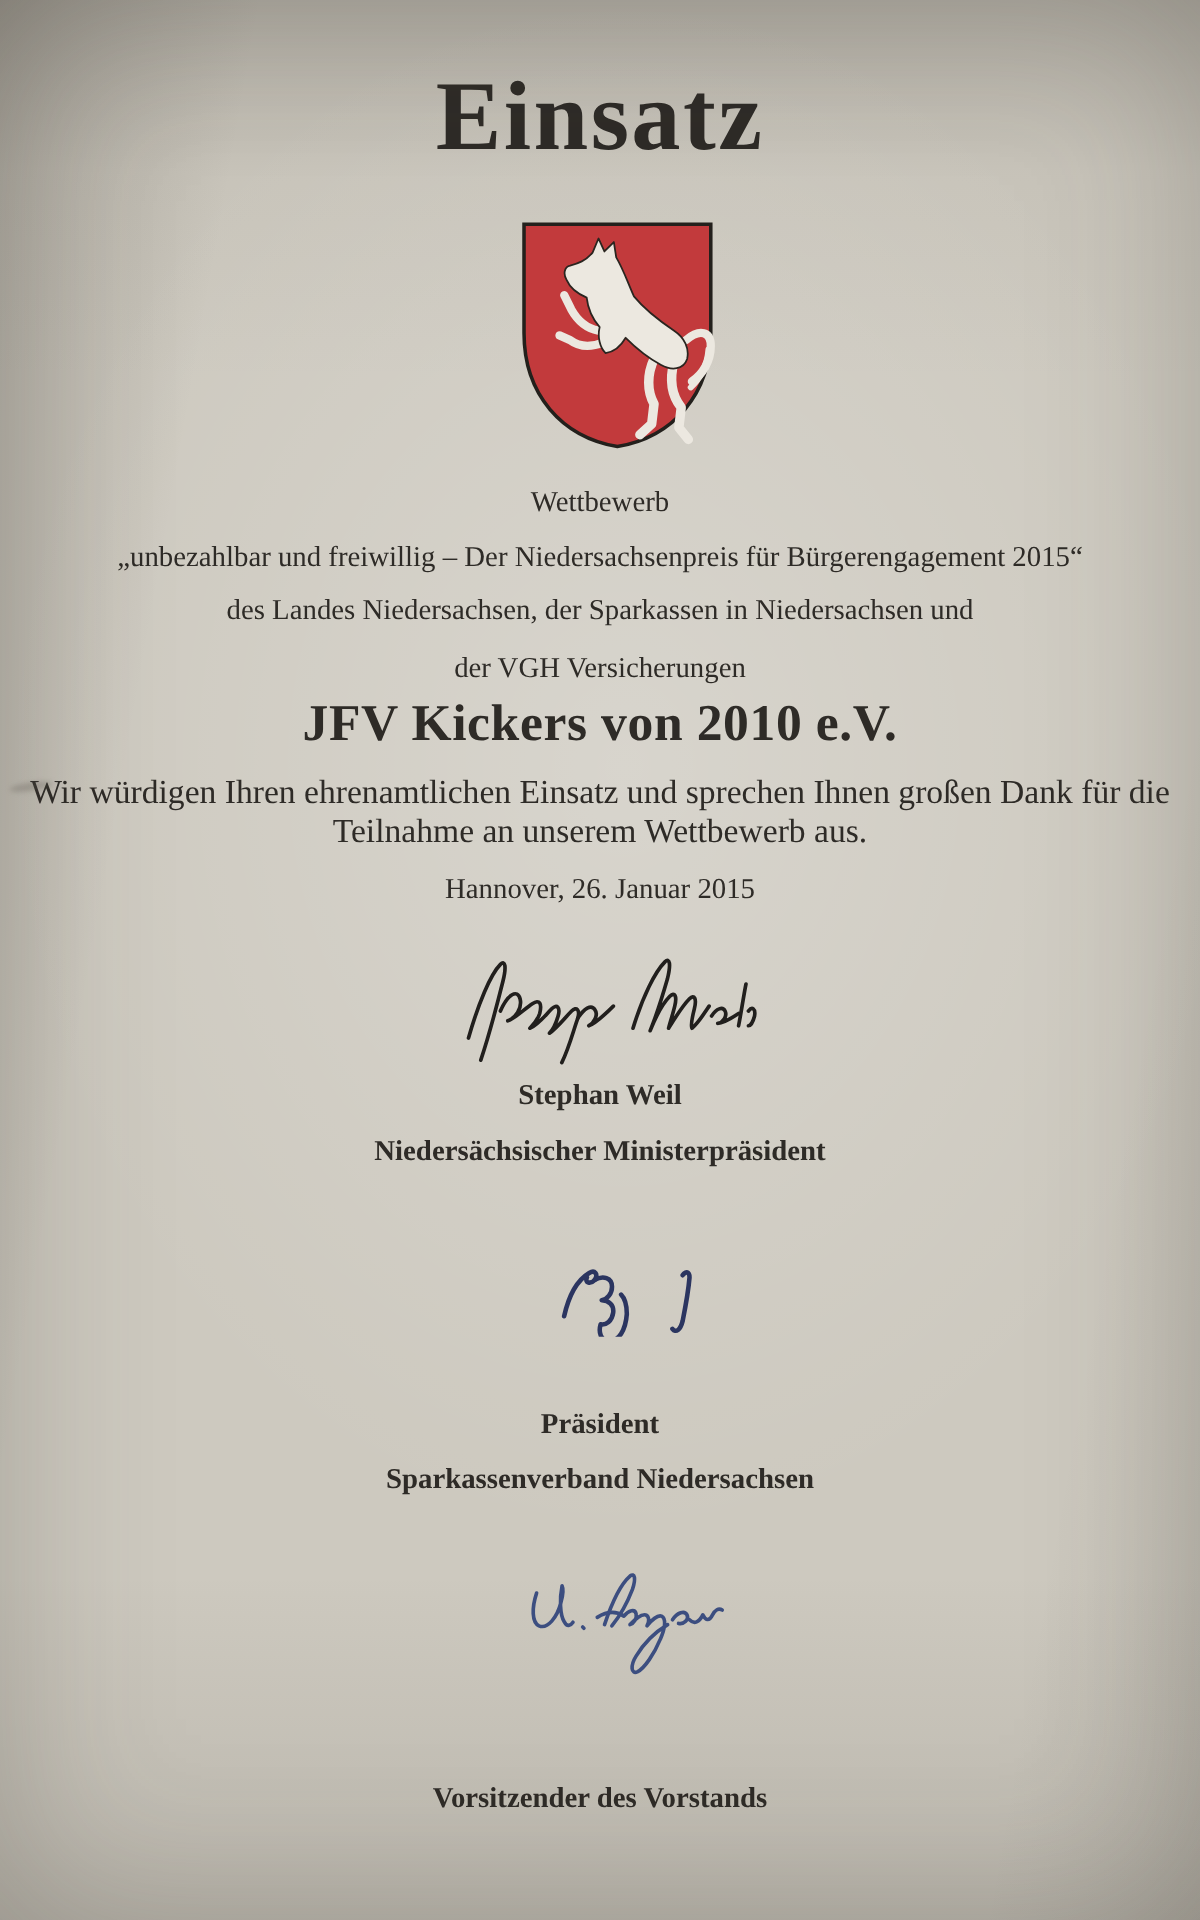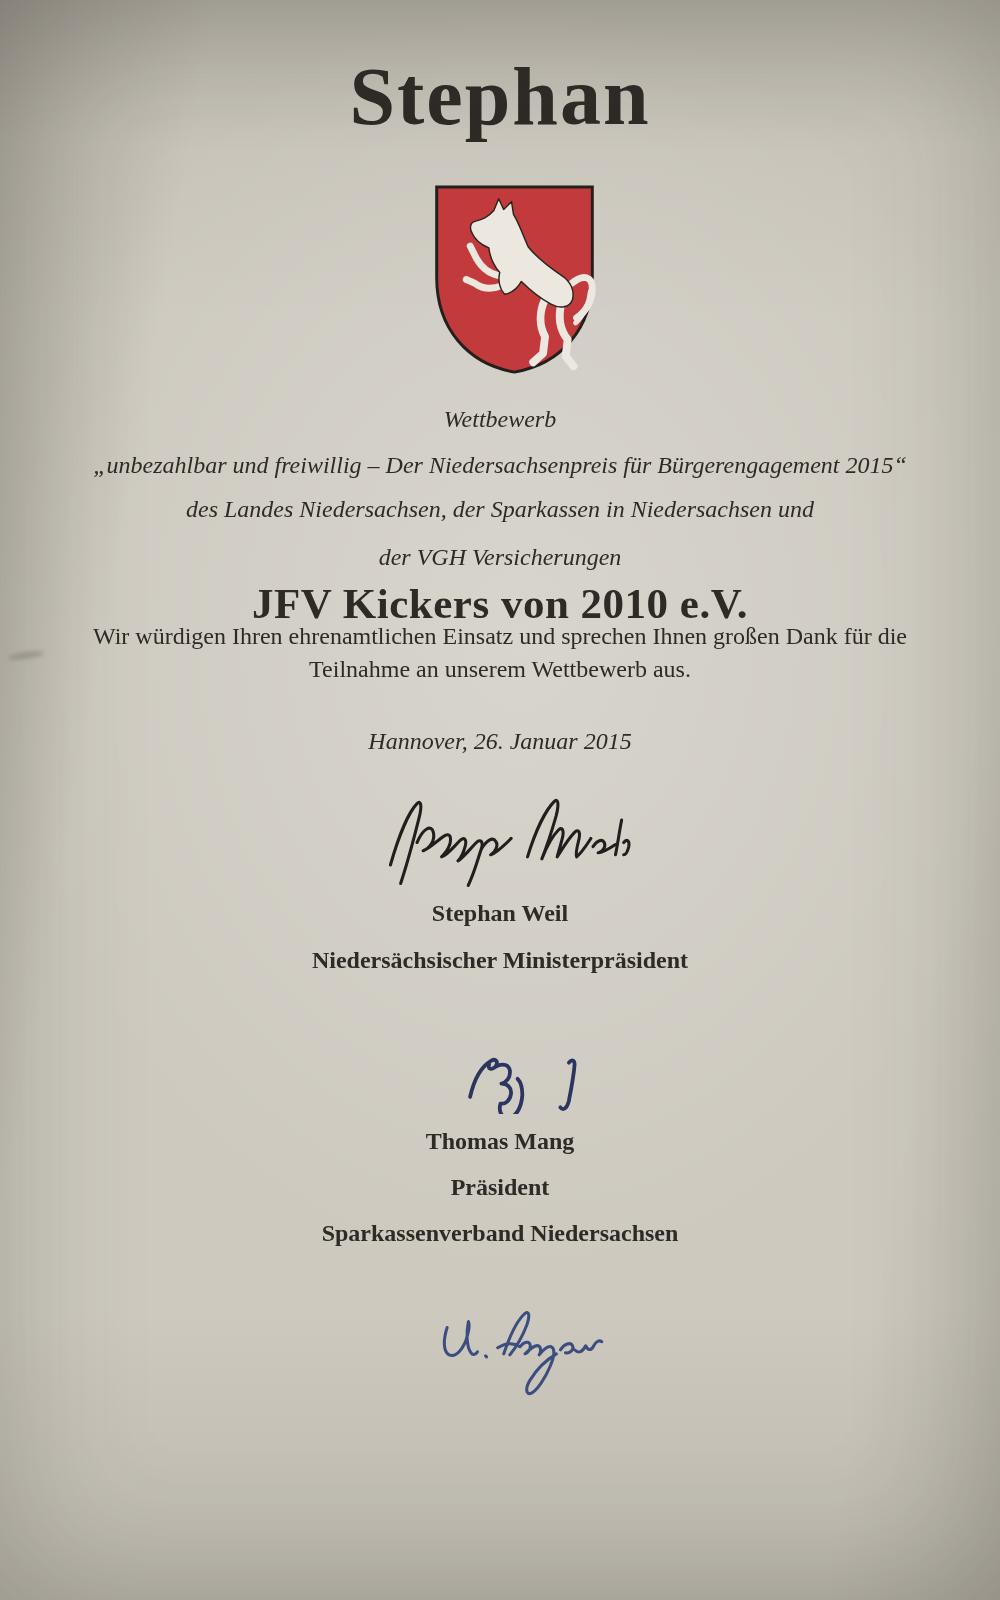--- a/index.html
+++ b/index.html
@@ -15,39 +15,39 @@
       linear-gradient(180deg, rgba(70,65,58,0.20) 0%, rgba(70,65,58,0.04) 9%, rgba(70,65,58,0) 20%, rgba(70,65,58,0) 82%, rgba(70,65,58,0.13) 100%),
       linear-gradient(100deg, rgba(70,65,58,0.22) 0%, rgba(70,65,58,0) 17%, rgba(70,65,58,0) 86%, rgba(70,65,58,0.10) 100%),
       #cdc9bf;
   }
   .page::after{
     content:"";position:absolute;inset:0;pointer-events:none;
     box-shadow:inset 0 0 140px rgba(58,53,46,0.28);
   }
   .tline{position:absolute;left:0;right:0;text-align:center;white-space:nowrap;}
   .title{top:50px;font-size:82px;font-weight:700;letter-spacing:2px;}
-  .body-line{font-size:24px;font-style:italic;}
+  .body-line{font-size:24px;}
   .recipient{top:579px;font-size:43px;font-weight:700;letter-spacing:0.5px;}
-  .appr{top:620px;font-size:24px;line-height:33px;white-space:normal;}
+  .appr{top:644px;font-size:28px;line-height:33px;white-space:normal;}
   .name-line{font-size:24px;font-weight:700;}
   svg{position:absolute;display:block;}
   .smudge{
     position:absolute;left:8px;top:652px;width:36px;height:7px;
     border-radius:50%;
     background:rgba(90,84,74,0.28);
     filter:blur(2px);
     transform:rotate(-8deg);
   }
 </style>
 </head>
 <body>
 
 <div class="page">
 
-  <div class="tline title">Stephan</div>
+  <div class="tline title">Einsatz</div>
 
   <svg style="left:424px;top:181px;" width="181" height="197" viewBox="0 0 170 200">
     <path stroke-width="3" d="M6,6 H164 V98 C164,150 132,186 85,194 C38,186 6,150 6,98 Z" fill="#c23a3c" stroke="#23201c"></path>
     <g>
       <path fill="none" stroke-width="7" stroke-linecap="round" stroke-linejoin="round" d="M69,96 C59,94 51,87 46,78 L40,66" stroke="#ece8e0"></path>
       <path fill="none" stroke-width="7" stroke-linecap="round" stroke-linejoin="round" d="M73,106 C63,110 53,110 45,104 L36,100" stroke="#ece8e0"></path>
       <path fill="none" stroke-width="8" stroke-linecap="round" stroke-linejoin="round" d="M116,120 C110,133 110,147 116,158 L114,175 L104,184" stroke="#ece8e0"></path>
       <path fill="none" stroke-width="8" stroke-linecap="round" stroke-linejoin="round" d="M133,122 C129,137 131,151 139,161 L137,178 L145,188" stroke="#ece8e0"></path>
       <path fill="none" stroke-width="7" stroke-linecap="round" d="M143,104 C155,94 164,97 164,109 C164,122 157,133 148,139" stroke="#ece8e0"></path>
       <path fill="none" stroke-width="5" stroke-linecap="round" d="M162,112 C161,125 155,137 147,144" stroke="#ece8e0"></path>
@@ -103,35 +103,35 @@
 
   <svg style="left:462px;top:1038px;" width="134" height="76" viewBox="0 0 140 80">
     <g fill="none" stroke-width="4" stroke-linecap="round" stroke-linejoin="round" stroke="#2b3560">
       <path d="M8,62 C12,44 20,30 30,24 C35,21 38,25 35,30 C31,34 26,33 28,28"></path>
       <path d="M35,30 C42,26 50,28 50,36 C50,42 46,47 41,48 C47,48 52,52 51,59
                C50,66 45,70 40,69 C38,76 40,83 47,84 C56,84 62,74 63,60 C63,52 61,46 58,43"></path>
       <path d="M112,26 C115,22 118,23 118,28 C117,40 114,56 112,66 C110,74 106,77 103,73"></path>
     </g>
   </svg>
 
-  <div class="tline name-line" style="top:1128px">Thomas Mang</div>
   <div class="tline name-line" style="top:1174px">Präsident</div>
   <div class="tline name-line" style="top:1220px">Sparkassenverband Niedersachsen</div>
 
   <svg style="left:433px;top:1296px;" width="182" height="144" viewBox="0 0 180 140">
     <g fill="none" stroke-width="3" stroke-linecap="round" stroke-linejoin="round" stroke="#3c4e80">
       <path d="M14,30 C10,42 10,54 16,57 C23,60 31,50 34,38 C36,31 36,26 35,24
                C33,34 33,48 37,54 C39,58 42,57 44,54"></path>
       <path d="M52,58 L53,59"></path>
       <path d="M70,56 C76,38 84,22 91,16 C95,13 96,18 93,27 C88,40 81,51 76,57"></path>
       <path d="M64,50 C72,45 80,45 86,49 C90,44 95,43 96,47 C97,51 94,55 91,56
                C95,52 100,47 104,48 C107,49 107,54 105,57 C109,52 114,48 117,49
                C121,51 120,59 116,68 C111,80 103,92 97,95 C92,97 91,90 96,82
                C102,72 112,62 122,56"></path>
       <path d="M126,52 C130,46 136,44 138,48 C140,52 135,56 131,55"></path>
       <path d="M140,52 C144,56 148,54 151,48 C153,52 156,54 159,48 C161,44 164,42 167,44"></path>
     </g>
   </svg>
 
+  <div class="tline name-line" style="top:1486px">Vorsitzender des Vorstands</div>
   <div class="tline name-line" style="top:1614px">VGH Versicherungen</div>
 
   <div class="smudge"></div>
 </div>
 
 </body></html>

